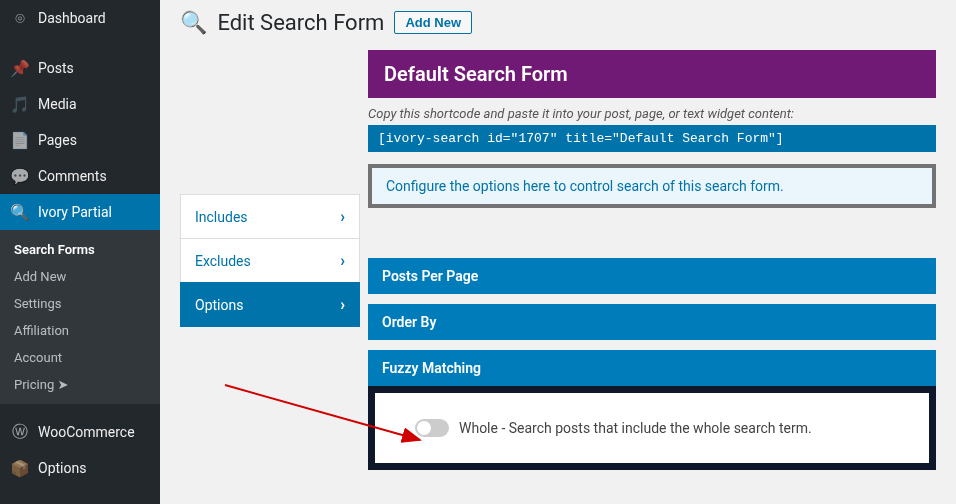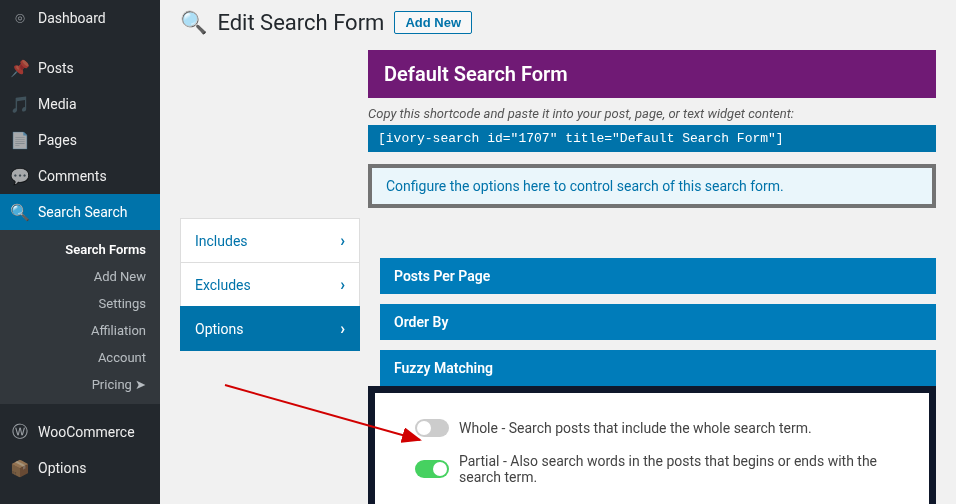--- a/index.html
+++ b/index.html
@@ -3,40 +3,40 @@
 <meta charset="utf-8">
 <style>
 * { box-sizing: border-box; margin: 0; padding: 0; }
 body { font-family: -apple-system, BlinkMacSystemFont, "Segoe UI", Roboto, sans-serif; font-size: 13px; color: #444; background: #f1f1f1; width: 956px; height: 504px; overflow: hidden; position: relative; }
 .sidebar { position: absolute; left: 0; top: 0; width: 160px; height: 504px; background: #23282d; color: #eee; }
 .sidebar-item { display: flex; align-items: center; padding: 8px 10px; color: #eee; cursor: pointer; font-size: 14px; }
 .sidebar-item.active { background: #0073aa; color: #fff; position: relative; }
 .sidebar-item.active::after { content: ''; position: absolute; right: -8px; top: 50%; transform: translateY(-50%); border: 8px solid transparent; border-right-color: #f1f1f1; }
 .sidebar-item .icon { width: 20px; height: 20px; margin-right: 8px; display: inline-flex; align-items: center; justify-content: center; font-size: 16px; color: rgba(240,245,250,.6); }
 .sidebar-item.active .icon { color: #fff; }
-.sidebar-sub { background: #32373c; padding: 6px 0; text-align: right; }
+.sidebar-sub { background: #32373c; padding: 6px 0; }
 .sidebar-sub a { display: block; padding: 6px 14px; color: rgba(240,245,250,.7); text-decoration: none; font-size: 13px; }
 .sidebar-sub a.current { color: #fff; font-weight: 600; }
 .sidebar-gap { height: 10px; background: #23282d; }
 .main { position: absolute; left: 160px; top: 0; right: 0; bottom: 0; padding: 10px 20px; overflow: hidden; }
 .page-heading { display: flex; align-items: center; gap: 10px; margin-bottom: 15px; }
 .page-heading .search-icon { font-size: 22px; }
 .page-heading h1 { font-size: 22px; font-weight: 400; color: #23282d; }
 .btn-add { border: 1px solid #0073aa; color: #0073aa; background: #f7f7f7; padding: 3px 10px; font-size: 13px; border-radius: 2px; cursor: pointer; font-weight: 600; }
 .layout { display: flex; gap: 8px; align-items: center; }
 .tabs { width: 180px; flex-shrink: 0; }
 .tab { background: #fff; border: 1px solid #ddd; padding: 12px 14px; display: flex; justify-content: space-between; align-items: center; color: #0073aa; font-size: 14px; cursor: pointer; margin-bottom: -1px; }
 .tab.active { background: #0073aa; color: #fff; border-color: #0073aa; }
 .tab .chevron { font-size: 16px; font-weight: bold; }
 .content { flex: 1; min-width: 0; }
 .title-bar { background: #701a75; color: #fff; padding: 12px 16px; font-size: 20px; font-weight: 600; }
 .shortcode-info { padding: 8px 0 4px 0; font-style: italic; font-size: 13px; color: #555; }
 .shortcode-box { background: #0073aa; color: #fff; padding: 6px 10px; font-family: "Courier New", monospace; font-size: 13px; }
 .info-box { border: 4px solid #737373; background: #eaf6fb; color: #0073aa; padding: 10px 14px; margin-top: 12px; font-size: 14px; }
-.section-header { background: #007cba; color: #fff; padding: 10px 14px; font-weight: 600; font-size: 14px; margin-top: 10px; cursor: pointer; margin-left: 12px; }
+.section-header { background: #007cba; color: #fff; padding: 10px 14px; font-weight: 600; font-size: 14px; margin-top: 10px; cursor: pointer; }
 .section-header.first { margin-top: 50px; }
 .section-body { background: #fff; border: 7px solid #0f172a; padding: 18px 10px 18px 40px; }
 .toggle-row { display: flex; align-items: center; gap: 10px; padding: 8px 0; font-size: 14px; color: #444; }
 .toggle { width: 34px; height: 18px; border-radius: 9px; position: relative; flex-shrink: 0; }
 .toggle .knob { position: absolute; width: 14px; height: 14px; border-radius: 50%; background: #fff; top: 2px; }
 .toggle.off { background: #ccc; }
 .toggle.off .knob { left: 2px; }
 .toggle.on { background: #46d160; }
 .toggle.on .knob { right: 2px; }
 .arrow-svg { position: absolute; pointer-events: none; z-index: 100; }
@@ -61,21 +61,21 @@
   <div class="sidebar-item">
     <span class="icon">📄</span>
     <span>Pages</span>
   </div>
   <div class="sidebar-item">
     <span class="icon">💬</span>
     <span>Comments</span>
   </div>
   <div class="sidebar-item active">
     <span class="icon">🔍</span>
-    <span>Search Search</span>
+    <span>Ivory Partial</span>
   </div>
   <div class="sidebar-sub">
     <a href="#" class="current">Search Forms</a>
     <a href="#">Add New</a>
     <a href="#">Settings</a>
     <a href="#">Affiliation</a>
     <a href="#">Account</a>
     <a href="#">Pricing ➤</a>
   </div>
   <div class="sidebar-gap"></div>
@@ -121,26 +121,20 @@
       <div class="section-header first">Posts Per Page</div>
       <div class="section-header">Order By</div>
       <div class="section-header">Fuzzy Matching</div>
       <div class="section-body">
         <div class="toggle-row">
           <div class="toggle off">
               <div class="knob"></div>
             </div>
           <span>Whole - Search posts that include the whole search term.</span>
         </div>
-        <div class="toggle-row">
-          <div class="toggle on">
-              <div class="knob"></div>
-            </div>
-          <span>Partial - Also search words in the posts that begins or ends with the search term.</span>
-        </div>
       </div>
     </div>
   </div>
 </div>
 
 <svg class="arrow-svg" style="left:220px; top:380px;" width="210" height="70">
   <defs>
     <marker id="arrowhead" markerWidth="10" markerHeight="8" refX="9" refY="4" orient="auto">
       <polygon points="0 0, 10 4, 0 8" fill="#d10000"></polygon>
     </marker>

